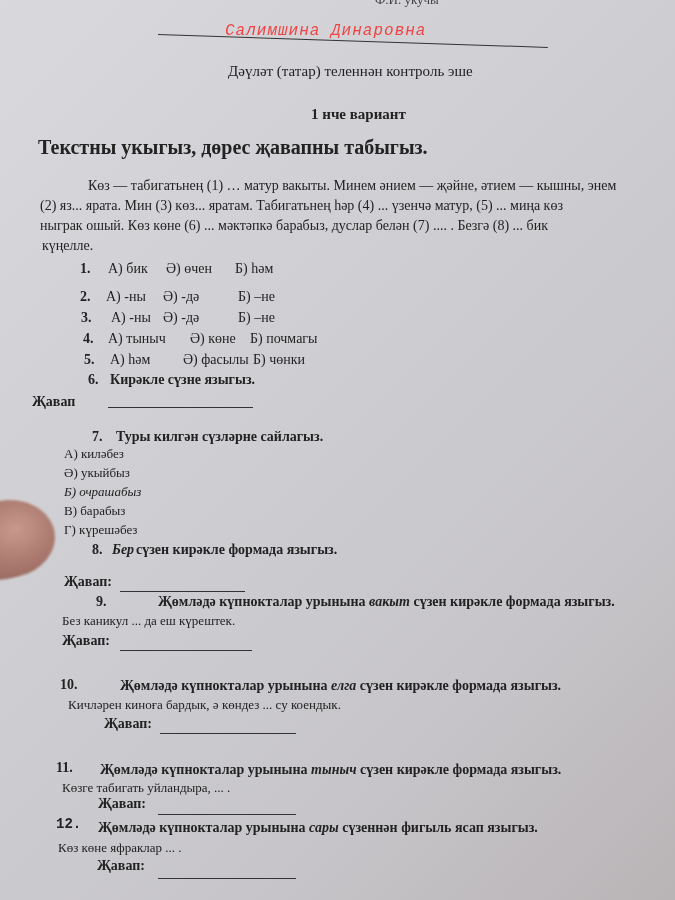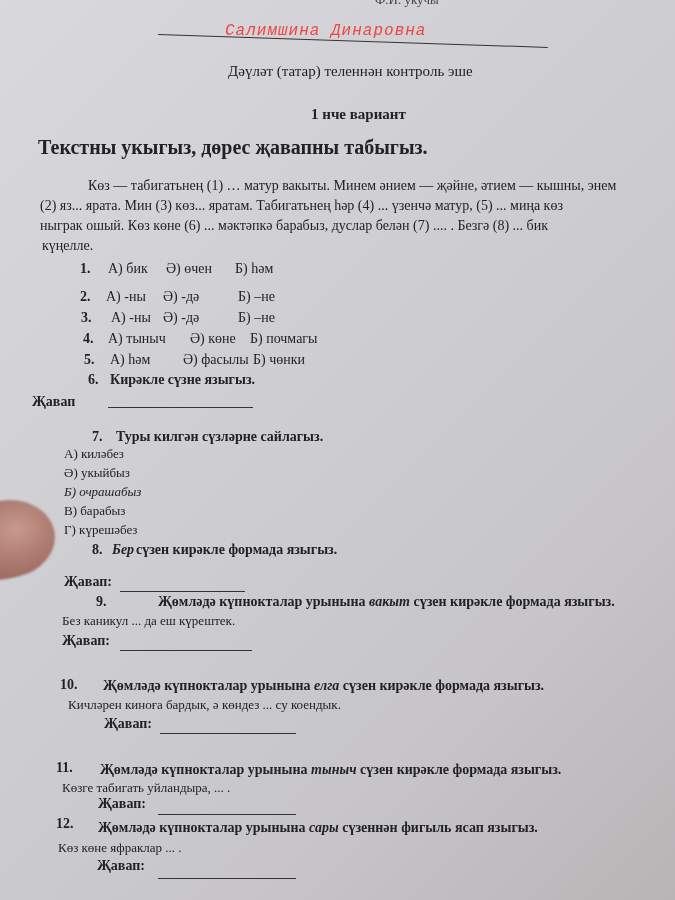--- a/index.html
+++ b/index.html
@@ -102,33 +102,33 @@
 <div>
   <span class="abs t14 b" style="left:96px; top:594px;">9.</span>
   <span class="abs t14 b" style="left:158px; top:594px;"><span>Җөмләдә күпнокталар урынына </span><span class="i">вакыт</span><span> сүзен кирәкле формада языгыз.</span></span>
   <span class="abs t13" style="left:62px; top:613px;">Без каникул ... да еш күрештек.</span>
 </div>
 <span class="abs t14 b" style="left:62px; top:633px;">Җавап:</span>
 <div class="line" style="left:120px; top:650px; width:132px;"></div>
 
 <div>
   <span class="abs t14 b" style="left:60px; top:677px;">10.</span>
-  <span class="abs t14 b" style="left:103px; top:678px;"><span>Җөмләдә күпнокталар урынына </span><span class="i">елга</span><span> сүзен кирәкле формада языгыз.</span></span>
+  <span class="abs t14 b" style="left:120px; top:678px;"><span>Җөмләдә күпнокталар урынына </span><span class="i">елга</span><span> сүзен кирәкле формада языгыз.</span></span>
   <span class="abs t13" style="left:68px; top:697px;font-family:Liberation Serif, serif;">Кичләрен киноға бардык, ә көндез ... су коендык.</span>
 </div>
 <span class="abs t14 b" style="left:104px; top:716px;">Җавап:</span>
 <div class="line" style="left:160px; top:733px; width:136px;"></div>
 
 <div>
   <span class="abs t14 b" style="left:56px; top:760px;">11.</span>
   <span class="abs t14 b" style="left:100px; top:762px;"><span>Җөмләдә күпнокталар урынына </span><span class="i">тыныч</span><span> сүзен кирәкле формада языгыз.</span></span>
   <span class="abs t13" style="left:62px; top:780px;">Көзге табигать уйландыра, ... .</span>
 </div>
 <span class="abs t14 b" style="left:98px; top:796px;">Җавап:</span>
 <div class="line" style="left:158px; top:814px; width:138px;"></div>
 
 <div>
-  <span class="abs t14 b" style="left:56px; top:816px;">12.</span>
+  <span class="abs t14 b" style="left:56px; top:816px;font-family:Liberation Mono, monospace;">12.</span>
   <span class="abs t14 b" style="left:98px; top:820px;"><span>Җөмләдә күпнокталар урынына </span><span class="i">сары</span><span> сүзеннән фигыль ясап языгыз.</span></span>
   <span class="abs t13" style="left:58px; top:840px;text-align:right;">Көз көне яфраклар ... .</span>
 </div>
 <span class="abs t14 b" style="left:97px; top:858px;">Җавап:</span>
 <div class="line" style="left:158px; top:878px; width:138px;"></div>
 
 </body></html>

